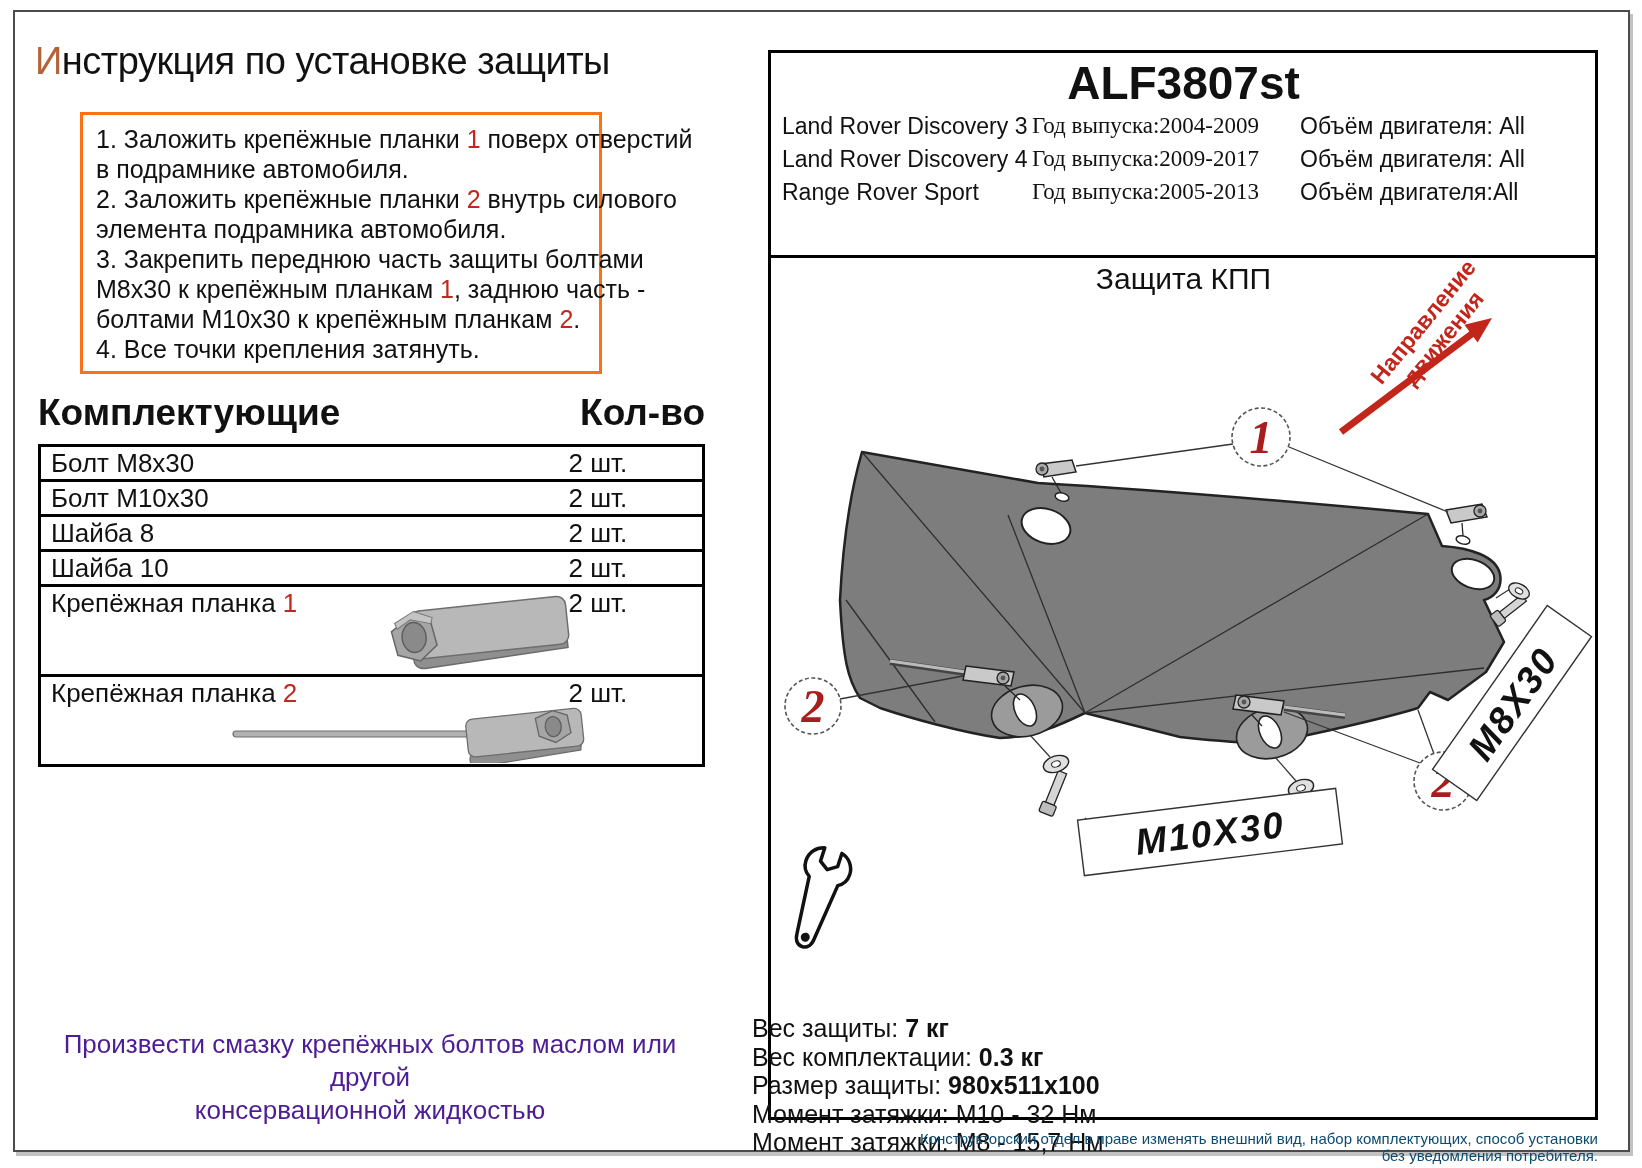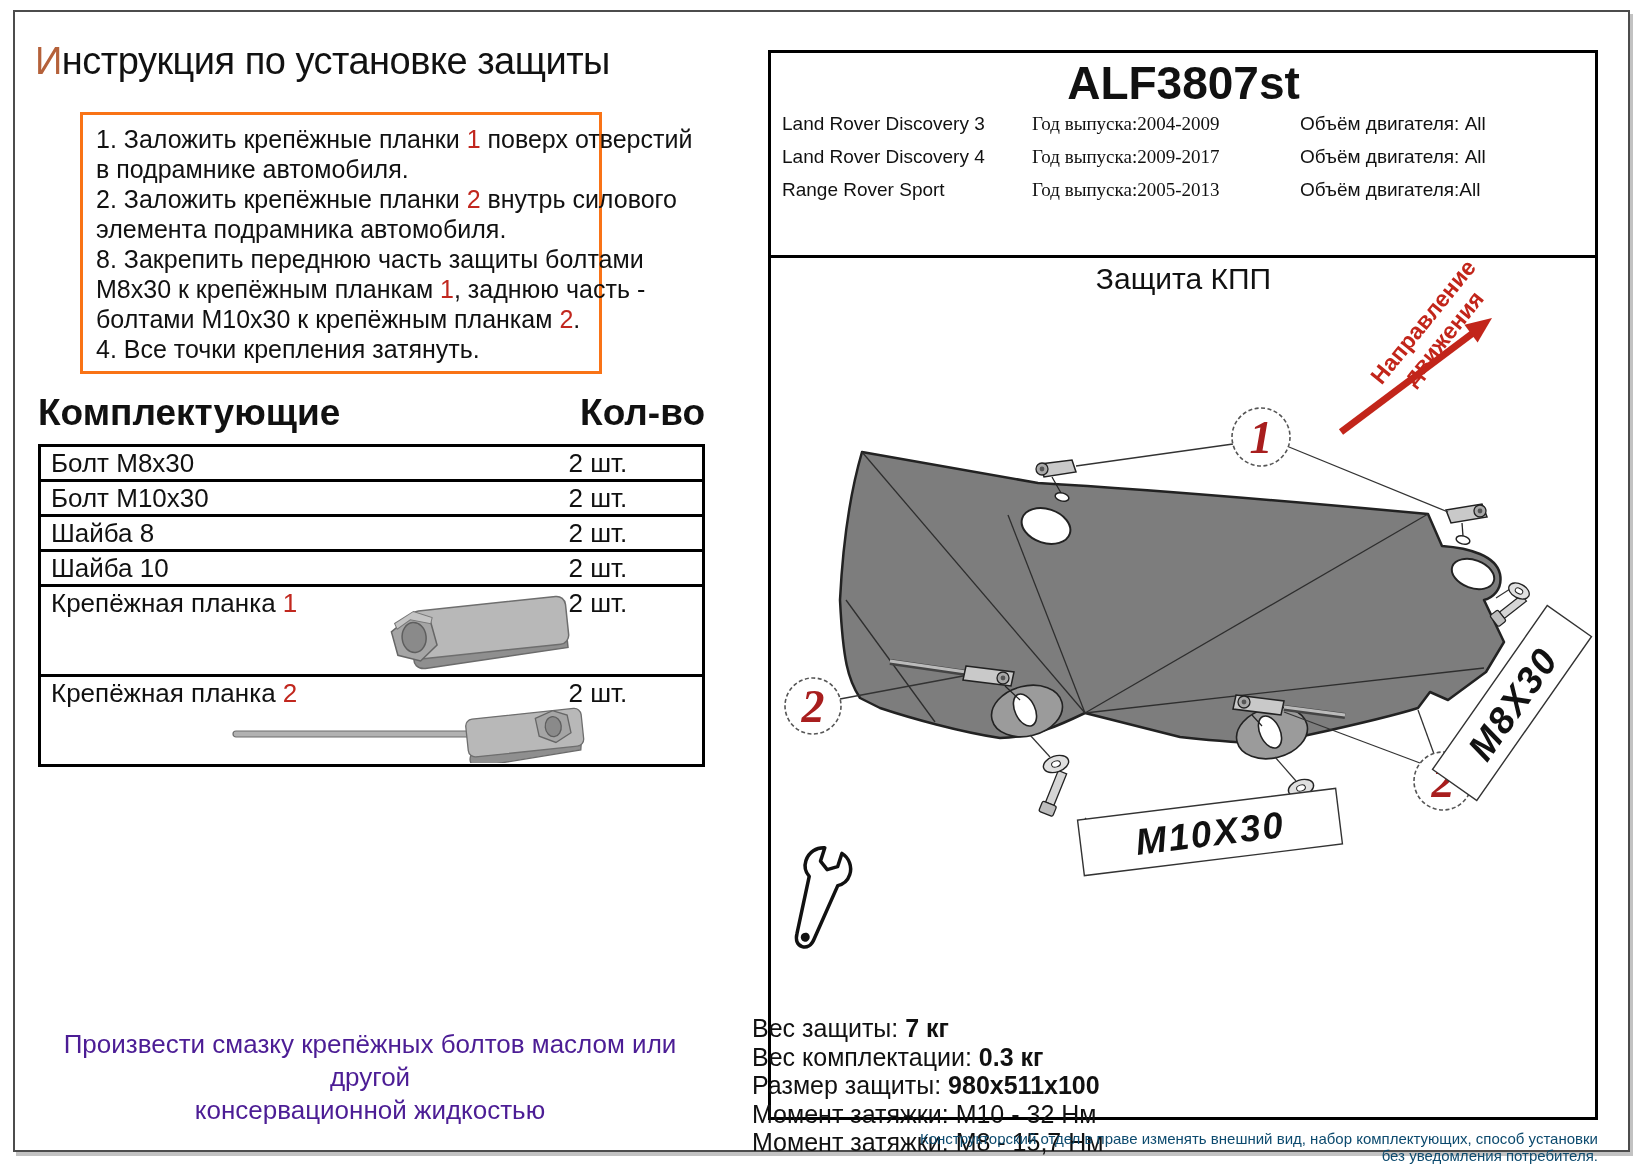--- a/index.html
+++ b/index.html
@@ -31,21 +31,21 @@
   .part-img.bracket-plate-1 { left:335px; top:6px; width:205px; height:80px; }
   .part-img.bracket-plate-2 { left:190px; top:28px; width:360px; height:58px; }
   .note-red { position:absolute; left:20px; top:1028px; width:700px; text-align:center;
     color:#4c1d95; font-size:26px; line-height:33px; }
 
   
   .right-box { position:absolute; left:768px; top:50px; width:830px; height:1070px; border:3px solid #000; }
   .part-code { position:absolute; left:770px; top:56px; width:827px; text-align:center;
     font-size:46px; font-weight:bold; letter-spacing:0; }
   .vehicles { position:absolute; left:782px; top:113px; width:740px; }
-  .veh-row { display:flex; height:33px; font-size:19px; white-space:nowrap; }
+  .veh-row { display:flex; height:33px; font-size:23px; white-space:nowrap; }
   .veh-model { width:250px; }
   .veh-years { width:268px;font-family:Liberation Serif, serif; }
   .veh-engine { width:222px; text-align:left; }
   .head-divider { position:absolute; left:768px; top:255px; width:830px; height:3px; background:#000; }
   .diagram-title { position:absolute; left:770px; top:262px; width:827px; text-align:center; font-size:30px; }
   .diagram-svg { position:absolute; left:770px; top:245px; width:830px; height:705px; }
   .specs { position:absolute; left:752px; top:966px; font-size:25px; line-height:28.5px; white-space:nowrap;margin-top:48px; }
   .spec-val.b { font-weight:bold; }
   .wrench { position:absolute; left:778px; top:842px; width:78px; height:118px; }
   .footer-note { position:absolute; left:900px; top:1130px; width:698px; text-align:right;
@@ -64,21 +64,21 @@
 
   <div class="doc-title">
     <span class="first">И</span><span>нструкция по установке защиты</span>
   </div>
 
   <div class="instr-box">
       <div class="instr-line"><span>1.  Заложить крепёжные планки </span><span class="red">1</span><span> поверх отверстий</span></div>
       <div class="instr-line"><span>в подрамнике автомобиля.</span></div>
       <div class="instr-line"><span>2.  Заложить крепёжные планки </span><span class="red">2</span><span> внутрь силового</span></div>
       <div class="instr-line"><span>элемента подрамника автомобиля.</span></div>
-      <div class="instr-line"><span>8.  Закрепить переднюю часть защиты болтами</span></div>
+      <div class="instr-line"><span>3.  Закрепить переднюю часть защиты болтами</span></div>
       <div class="instr-line"><span>М8х30 к крепёжным планкам </span><span class="red">1</span><span>, заднюю часть -</span></div>
       <div class="instr-line"><span>болтами М10х30 к крепёжным планкам </span><span class="red">2</span><span>.</span></div>
       <div class="instr-line"><span>4.  Все точки крепления затянуть.</span></div>
     </div>
 
   <div class="comp-head">
     <span>Комплектующие</span>
     <span>Кол-во</span>
   </div>
 

